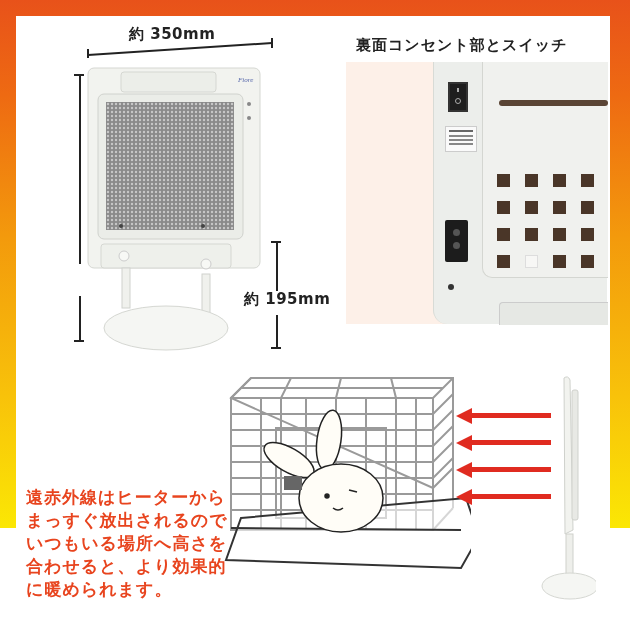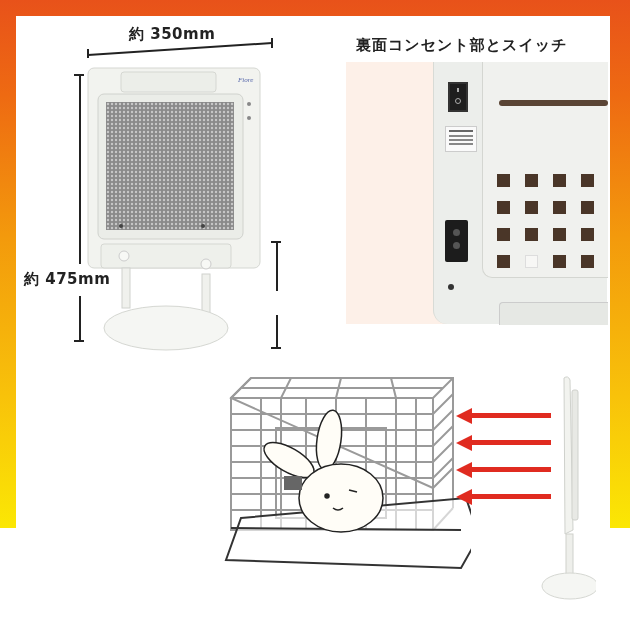--- a/index.html
+++ b/index.html
@@ -31,26 +31,26 @@
 
     <div class="abs dim-label" style="left:113px; top:9px;">約 350mm</div>
     <svg class="abs" style="left:70px; top:22px;" width="190" height="20">
       <line x1="2" y1="17" x2="186" y2="5" stroke="#222" stroke-width="2"></line>
       <line x1="2" y1="11" x2="2" y2="20" stroke="#222" stroke-width="2"></line>
       <line x1="186" y1="0" x2="186" y2="10" stroke="#222" stroke-width="2"></line>
     </svg>
 
     <div class="abs line-v" style="left:63px; top:58px; height:190px;"></div>
     <div class="abs tick-h" style="left:58px; top:58px;"></div>
-    <div class="abs dim-label" style="left:8px; top:254px;">約 475mm</div>
     <div class="abs line-v" style="left:63px; top:280px; height:46px;"></div>
     <div class="abs tick-h" style="left:58px; top:324px;"></div>
 
     <div class="abs line-v" style="left:260px; top:225px; height:50px;"></div>
     <div class="abs tick-h" style="left:255px; top:225px;"></div>
+    <div class="abs dim-label" style="left:228px; top:274px;">約 195mm</div>
     <div class="abs line-v" style="left:260px; top:299px; height:34px;"></div>
     <div class="abs tick-h" style="left:255px; top:331px;"></div>
 
     <svg class="abs" style="left:70px; top:50px;" width="180" height="290">
       <defs>
         <pattern id="mesh" width="4" height="4" patternUnits="userSpaceOnUse">
           <rect width="4" height="4" fill="#8a8a8a"></rect>
           <circle cx="2" cy="2" r="1.2" fill="#c8c8c8"></circle>
         </pattern>
       </defs>
@@ -200,15 +200,22 @@
       </div>
     </div>
 
     <svg class="abs" style="left:520px; top:358px;" width="60" height="230">
       <path d="M28 4 q4 -3 6 2 l3 150 l-8 4 z" fill="#f2f3ef" stroke="#cfd1cc"></path>
       <rect x="36" y="16" width="6" height="130" rx="2" fill="#e8e9e5" stroke="#cfd1cc"></rect>
       <rect x="30" y="160" width="7" height="44" fill="#eeefeb" stroke="#cfd1cc"></rect>
       <ellipse cx="34" cy="212" rx="28" ry="13" fill="#f5f6f3" stroke="#d5d7d2"></ellipse>
     </svg>
 
+    <div class="abs caption" style="left:10px; top:470px;">
+      <div>遠赤外線はヒーターから</div>
+      <div>まっすぐ放出されるので</div>
+      <div>いつもいる場所へ高さを</div>
+      <div>合わせると、より効果的</div>
+      <div>に暖められます。</div>
+    </div>
 
   </div>
 </div>
 
 </body></html>

